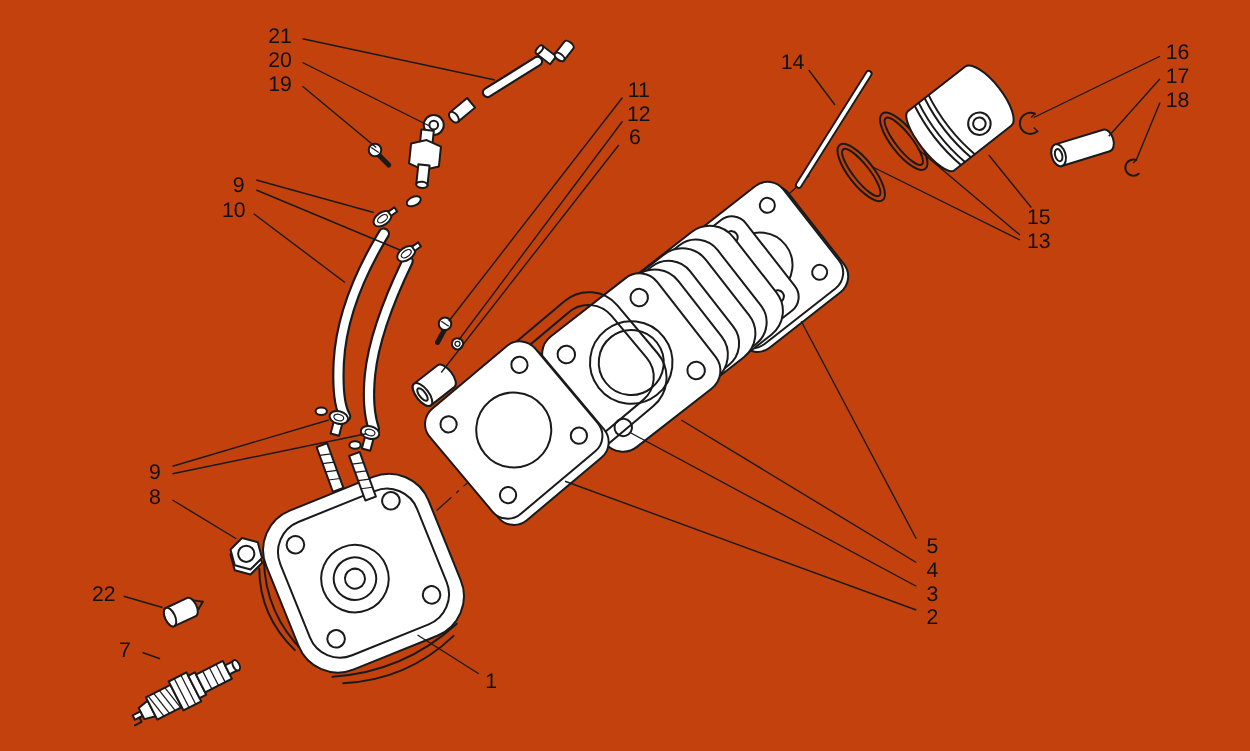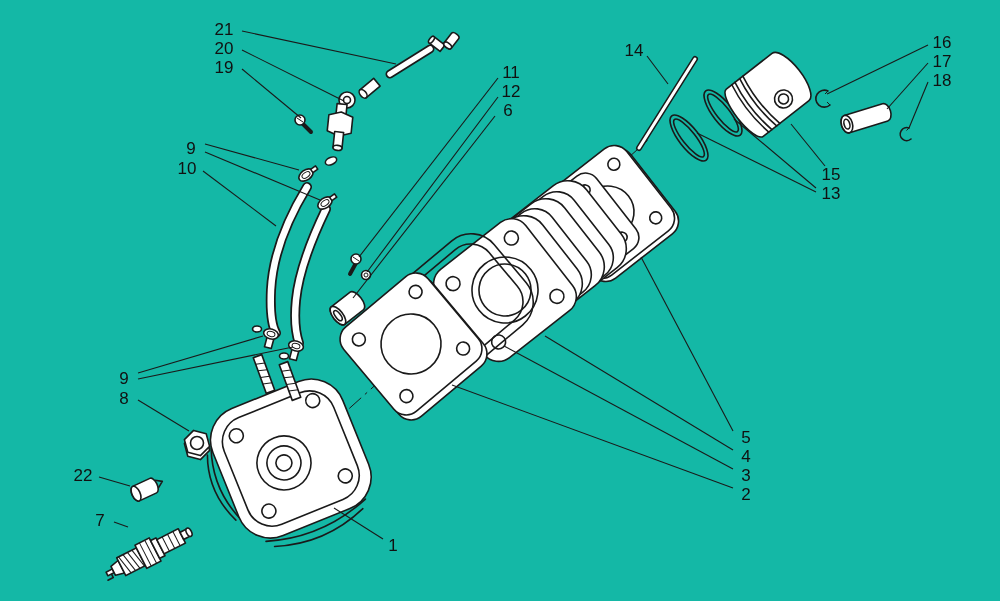--- a/index.html
+++ b/index.html
@@ -1,16 +1,16 @@
 <!DOCTYPE html>
 <html><head>
 <meta charset="utf-8">
 <style>
   html,body{margin:0;padding:0;background:#ffffff;}
-  .stage{position:relative;width:1000px;height:601px;background:#14b8a6;overflow:hidden;
+  .stage{position:relative;width:1000px;height:601px;background:#c2410c;overflow:hidden;
          font-family:"Liberation Sans",sans-serif;text-align:right;}
   svg{display:block;}
   .p  {stroke:#1a1a1a;stroke-width:1.6;fill:none;stroke-linejoin:round;stroke-linecap:round;}
   .pf {stroke:#1a1a1a;stroke-width:1.6;fill:#ffffff;stroke-linejoin:round;}
   .thin{stroke:#1a1a1a;stroke-width:1;fill:none;}
   .tube-o{stroke:#1a1a1a;fill:none;stroke-linecap:round;}
   .tube-i{stroke:#ffffff;fill:none;stroke-linecap:round;}
   .axis{stroke:#1a1a1a;stroke-width:1;stroke-dasharray:16 5 3 5;fill:none;}
   #callout-layer line{stroke:#1a1a1a;stroke-width:1.1;}
   #callout-layer text{font:17px "Liberation Sans",sans-serif;fill:#111;

